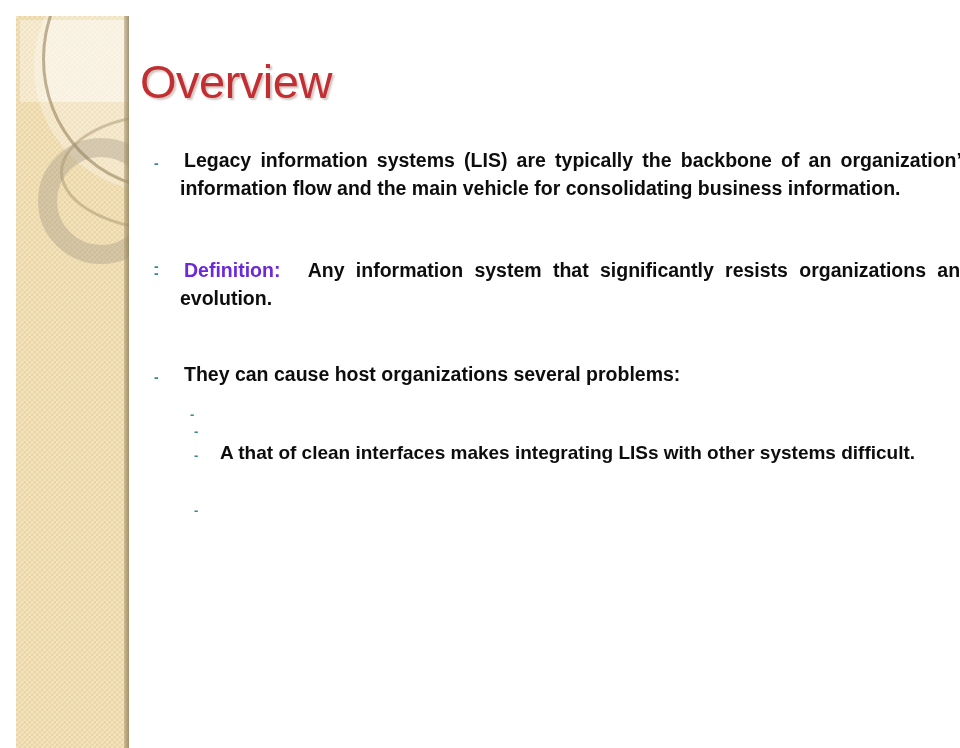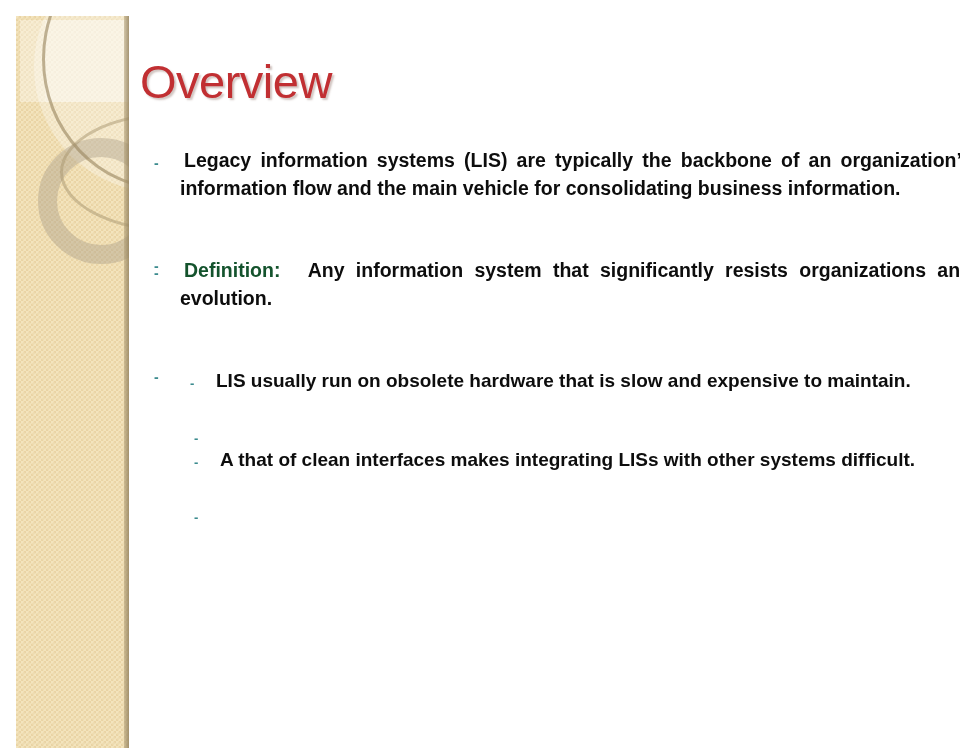--- a/index.html
+++ b/index.html
@@ -182,21 +182,21 @@
   .lvl2b > .dash {
     left: 42px;
     top: 5px;
     font-size: 13px;
   }
 
   .spacer-lg { height: 33px; }
   .spacer-sm { height: 13px; }
 
   .defn {
-    color: #14532d;
+    color: #6d28d9;
     font-weight: bold;
   }
 
   .txt { display: inline; font-weight: bold; }
   .last-line-left { text-align-last: left; }
 </style>
 </head>
 <body>
 
 <div class="slide">
@@ -228,25 +228,25 @@
 
     <div class="bullet lvl1">
       <span class="dash">-</span>
       <span class="defn">Definition:</span><span>&nbsp;</span><span class="txt">Any information system that significantly resists organizations and evolution.</span>
     </div>
 
     <div class="spacer-lg"></div>
 
     <div class="bullet lvl1 last-line-left">
       <span class="dash">-</span>
+      <span class="txt">They can cause host organizations several problems:</span>
     </div>
 
     <div class="bullet lvl2">
       <span class="dash">-</span>
-      <span class="txt">LIS usually run on obsolete hardware that is slow and expensive to maintain.</span>
     </div>
 
     <div class="spacer-sm"></div>
 
     <div class="bullet lvl2b">
       <span class="dash">-</span>
     </div>
 
     <div class="spacer-sm"></div>
 

